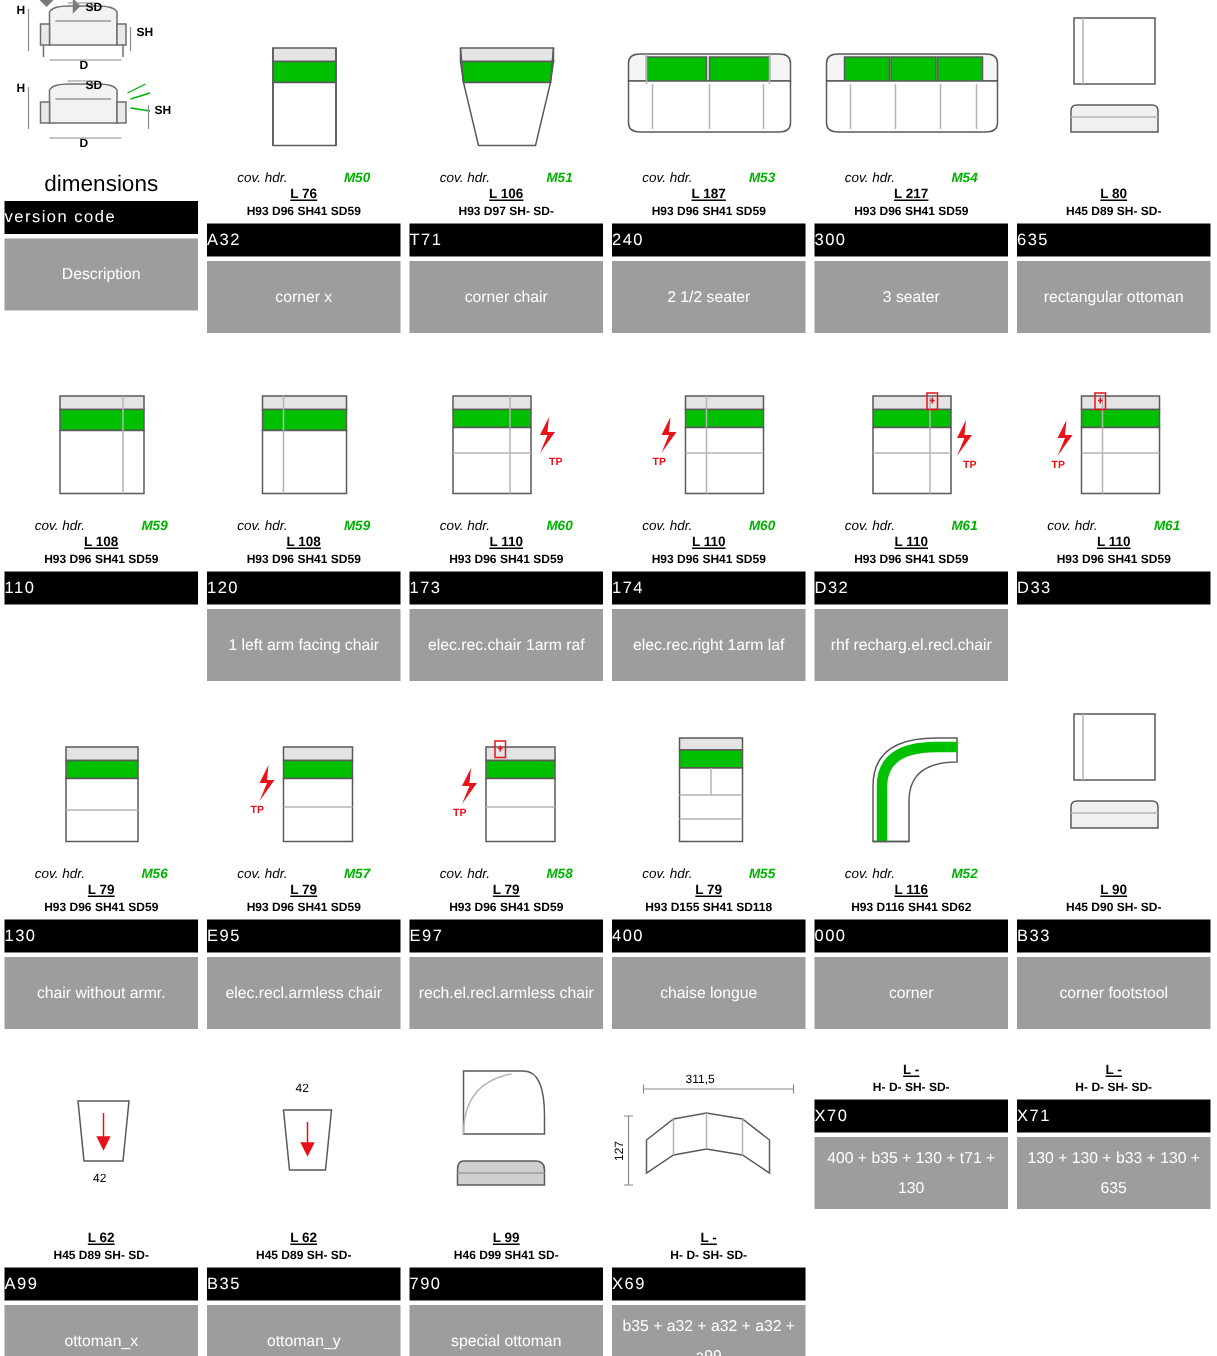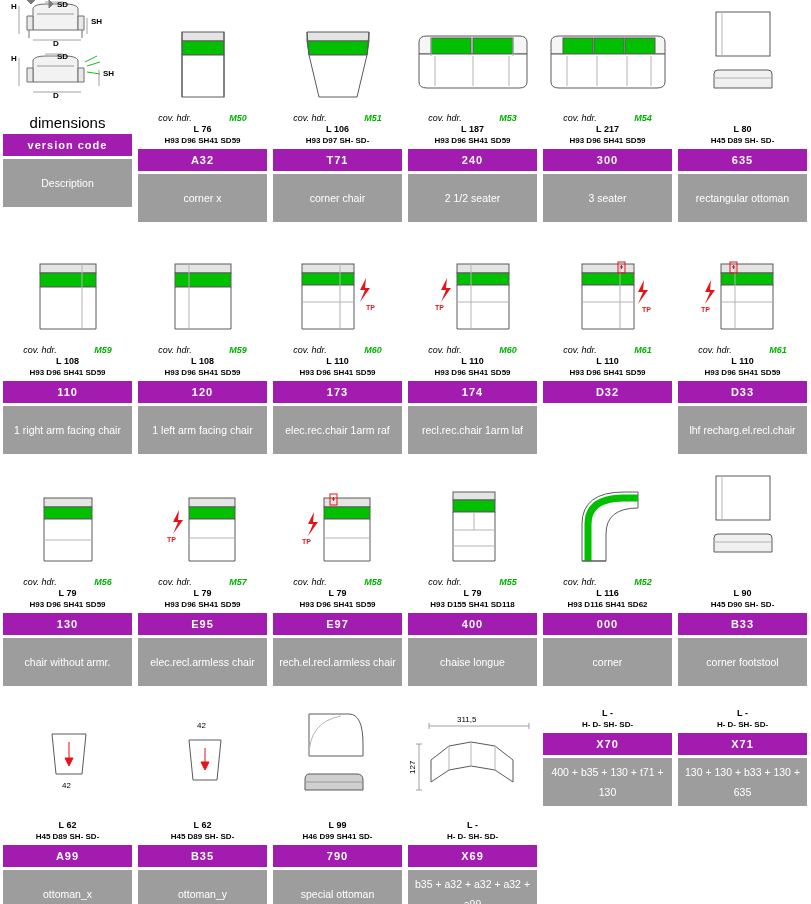--- a/index.html
+++ b/index.html
@@ -49,37 +49,38 @@
     color: #00b200;
     font-weight: bold;
     padding-left: 35px;
   }
   .lline {
     font-size: 9px;
     font-weight: bold;
     text-align: center;
     line-height: 11px;
     height: 11px;
+    text-decoration: underline;
   }
   .dims {
     font-size: 8px;
     text-align: left;
     line-height: 11px;
     height: 11px;
     white-space: nowrap;
   }
   .dims .v { font-weight: bold; }
   .dims .lbl { font-weight: bold; }
   .codebar {
-    background: #a21caf;
+    background: #000000;
     color: #ffffff;
     font-size: 11px;
-    font-weight: bold;
+    font-weight: normal;
     letter-spacing: 1px;
-    text-align: center;
+    text-align: left;
     width: 129px;
     height: 22px;
     line-height: 22px;
     margin-top: 3px;
   }
   .descbar {
     background: #9d9d9d;
     color: #ffffff;
     font-size: 10.5px;
     text-align: center;
@@ -273,21 +274,20 @@
             <path d="M10 47 L66 47 L66 89 L10 89 Z" fill="#ffffff"></path>
             <path d="M52 47 L52 89" stroke="#b4b4b4"></path>
             <path d="M52 24 L52 47" stroke="#b4b4b4"></path>
           </g>
         </svg>
       </div>
       <div class="covhdr"><span>cov. hdr.</span> <span class="code">M59</span></div>
       <div class="lline">L 108</div>
       <div class="dims"><span class="lbl">H</span><span class="v">93</span> <span class="lbl">D</span><span class="v">96</span> <span class="lbl">SH</span><span class="v">41</span> <span class="lbl">SD</span><span class="v">59</span></div>
       <div class="codebar">110</div>
-      <div class="descbar two">1 right arm facing chair</div>
     </div>
 
     <div class="cell">
       <div class="art">
         <svg width="76" height="104" viewBox="0 0 76 104">
           <g stroke="#5a5a5a" fill="#ffffff" stroke-width="1">
             <rect x="10" y="24" width="56" height="9" fill="#e4e4e4"></rect>
             <rect x="10" y="33" width="56" height="14" fill="#00c000"></rect>
             <path d="M10 47 L66 47 L66 89 L10 89 Z" fill="#ffffff"></path>
             <path d="M24 47 L24 89" stroke="#b4b4b4"></path>
@@ -340,21 +340,21 @@
           <g fill="#e8131a" stroke="none">
             <path d="M20 38 L14 50 L19 50 L14 62 L24 48 L19 48 Z"></path>
           </g>
           <text x="8" y="70" class="tp">TP</text>
         </svg>
       </div>
       <div class="covhdr"><span>cov. hdr.</span> <span class="code">M60</span></div>
       <div class="lline">L 110</div>
       <div class="dims"><span class="lbl">H</span><span class="v">93</span> <span class="lbl">D</span><span class="v">96</span> <span class="lbl">SH</span><span class="v">41</span> <span class="lbl">SD</span><span class="v">59</span></div>
       <div class="codebar">174</div>
-      <div class="descbar two">recl.rec.chair 1arm laf</div>
+      <div class="descbar two">elec.rec.right 1arm laf</div>
     </div>
 
     <div class="cell">
       <div class="art">
         <svg width="92" height="104" viewBox="0 0 92 104">
           <g stroke="#5a5a5a" fill="#ffffff" stroke-width="1">
             <rect x="20" y="24" width="52" height="9" fill="#e4e4e4"></rect>
             <rect x="20" y="33" width="52" height="12" fill="#00c000"></rect>
             <path d="M20 45 L72 45 L72 89 L20 89 Z" fill="#ffffff"></path>
             <path d="M58 45 L58 89" stroke="#b4b4b4"></path>
@@ -368,20 +368,21 @@
           <g fill="#e8131a" stroke="none">
             <path d="M82 40 L76 52 L81 52 L76 64 L86 50 L81 50 Z"></path>
           </g>
           <text x="80" y="72" class="tp">TP</text>
         </svg>
       </div>
       <div class="covhdr"><span>cov. hdr.</span> <span class="code">M61</span></div>
       <div class="lline">L 110</div>
       <div class="dims"><span class="lbl">H</span><span class="v">93</span> <span class="lbl">D</span><span class="v">96</span> <span class="lbl">SH</span><span class="v">41</span> <span class="lbl">SD</span><span class="v">59</span></div>
       <div class="codebar">D32</div>
+      <div class="descbar two">rhf recharg.el.recl.chair</div>
     </div>
 
     <div class="cell">
       <div class="art">
         <svg width="92" height="104" viewBox="0 0 92 104">
           <g stroke="#5a5a5a" fill="#ffffff" stroke-width="1">
             <rect x="24" y="24" width="52" height="9" fill="#e4e4e4"></rect>
             <rect x="24" y="33" width="52" height="12" fill="#00c000"></rect>
             <path d="M24 45 L76 45 L76 89 L24 89 Z" fill="#ffffff"></path>
             <path d="M38 45 L38 89" stroke="#b4b4b4"></path>
@@ -395,21 +396,20 @@
           <g fill="#e8131a" stroke="none">
             <path d="M14 40 L8 52 L13 52 L8 64 L18 50 L13 50 Z"></path>
           </g>
           <text x="4" y="72" class="tp">TP</text>
         </svg>
       </div>
       <div class="covhdr"><span>cov. hdr.</span> <span class="code">M61</span></div>
       <div class="lline">L 110</div>
       <div class="dims"><span class="lbl">H</span><span class="v">93</span> <span class="lbl">D</span><span class="v">96</span> <span class="lbl">SH</span><span class="v">41</span> <span class="lbl">SD</span><span class="v">59</span></div>
       <div class="codebar">D33</div>
-      <div class="descbar two">lhf recharg.el.recl.chair</div>
     </div>
   </div>
 
   <div class="row rowblock">
 
     <div class="cell">
       <div class="art">
         <svg width="76" height="104" viewBox="0 0 76 104">
           <g stroke="#5a5a5a" fill="#ffffff" stroke-width="1">
             <rect x="14" y="26" width="48" height="9" fill="#e4e4e4"></rect>

